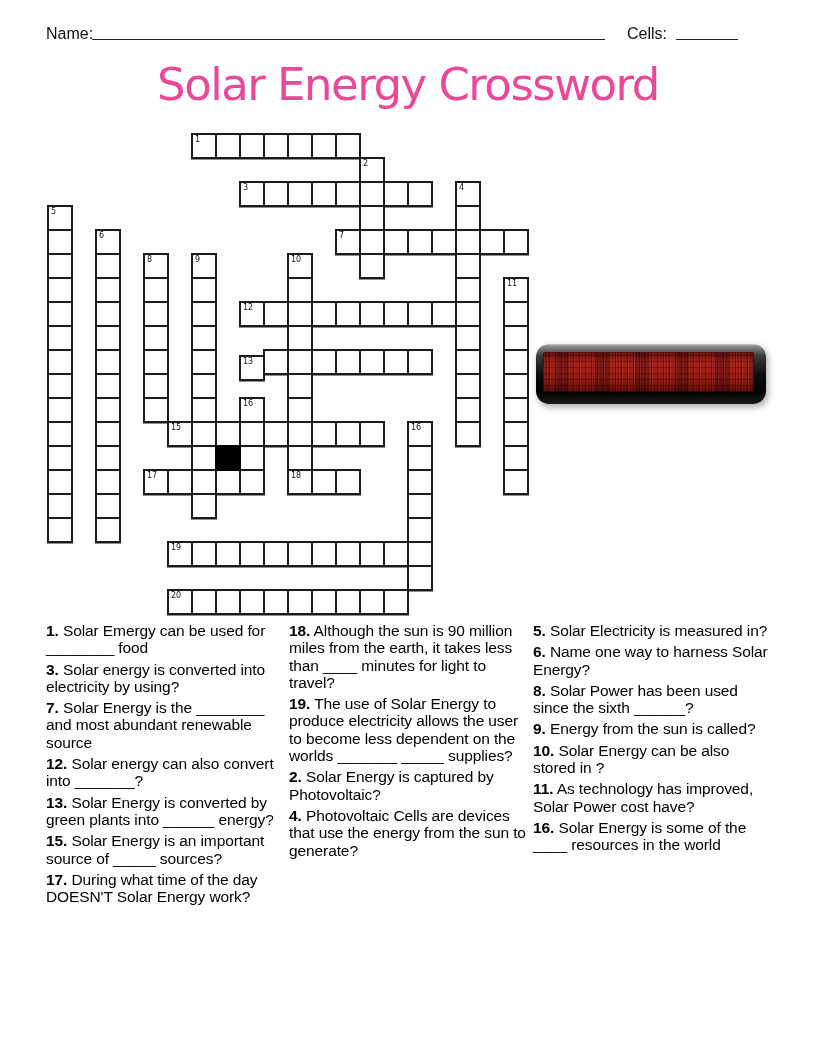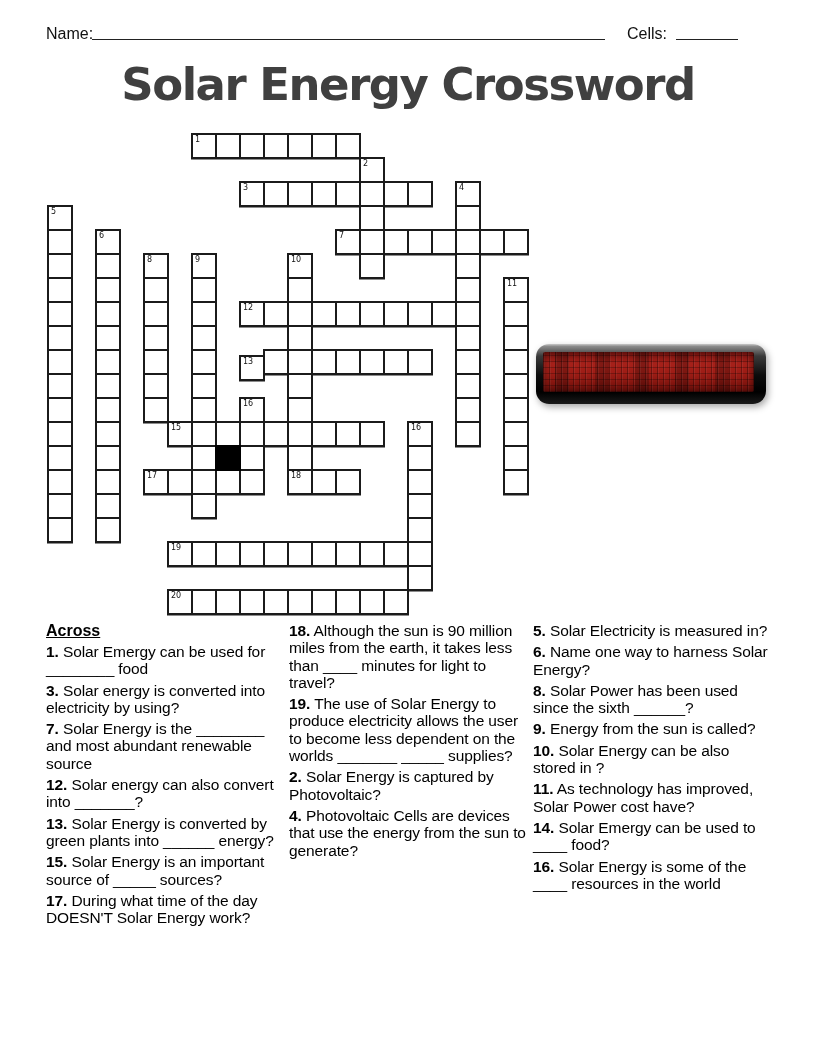--- a/index.html
+++ b/index.html
@@ -12,21 +12,21 @@
   .hdr-label { position:absolute; top:1px; font-size:16px; color:#111; }
   .name-label { left:46px; }
   .date-label { left:627px; }
   .write-line { position:absolute; top:0; height:15px; border-bottom:1.6px solid #222; }
   .name-line { left:92px; width:513px; }
   .date-line { left:676px; width:62px; }
 
   .title {
     position:absolute; top:34px; left:0; width:100%; text-align:center;
     font-family:"DejaVu Sans", sans-serif; font-size:45px; letter-spacing:-1.5px;
-    font-weight:700; color:#404040; white-space:nowrap;
+    font-weight:400; color:#ec4899; white-space:nowrap;
   }
 
   
   .grid { position:absolute; left:47px; top:109px; width:484px; height:484px;
           filter:drop-shadow(0.5px 1px 0.5px rgba(0,0,0,0.45)); }
   .cell {
     position:absolute; width:26px; height:26px; box-sizing:border-box;
     border:2px solid #1b1b1b; background:#fff;
   }
   .cell.black { background:#000; border-color:#000; }
@@ -275,21 +275,20 @@
       <div class="cell" style="left: 312px; top: 456px;"></div>
       <div class="cell" style="left: 336px; top: 456px;"></div>
       <div class="cell black" style="left: 168px; top: 312px;"></div>
     </div>
 
   <div class="banner">
     <div class="banner-screen"></div>
   </div>
 
   <div class="clue-col clue-col-1">
-      <div class="clue-header">Across</div>
       <p class="clue"><b>1.</b> Solar Emergy can be used for ________ food</p>
       <p class="clue"><b>3.</b> Solar energy is converted into electricity by using?</p>
       <p class="clue"><b>7.</b> Solar Energy is the ________ and most abundant renewable source</p>
       <p class="clue"><b>12.</b> Solar energy can also convert into _______?</p>
       <p class="clue"><b>13.</b> Solar Energy is converted by green plants into ______ energy?</p>
       <p class="clue"><b>15.</b> Solar Energy is an important source of _____ sources?</p>
       <p class="clue"><b>17.</b> During what time of the day DOESN'T Solar Energy work?</p>
     </div>
   <div class="clue-col clue-col-2">
       <p class="clue"><b>18.</b> Although the sun is 90 million miles from the earth, it takes less than ____ minutes for light to travel?</p>
@@ -297,17 +296,16 @@
       <p class="clue"><b>2.</b> Solar Energy is captured by Photovoltaic?</p>
       <p class="clue"><b>4.</b> Photovoltaic Cells are devices that use the energy from the sun to generate?</p>
     </div>
   <div class="clue-col clue-col-3">
       <p class="clue"><b>5.</b> Solar Electricity is measured in?</p>
       <p class="clue"><b>6.</b> Name one way to harness Solar Energy?</p>
       <p class="clue"><b>8.</b> Solar Power has been used since the sixth ______?</p>
       <p class="clue"><b>9.</b> Energy from the sun is called?</p>
       <p class="clue"><b>10.</b> Solar Energy can be also stored in ?</p>
       <p class="clue"><b>11.</b> As technology has improved, Solar Power cost have?</p>
-      <p class="clue"><b>14.</b> Solar Emergy can be used to ____ food?</p>
       <p class="clue"><b>16.</b> Solar Energy is some of the ____ resources in the world</p>
     </div>
 
 </div>
 
 </body></html>

